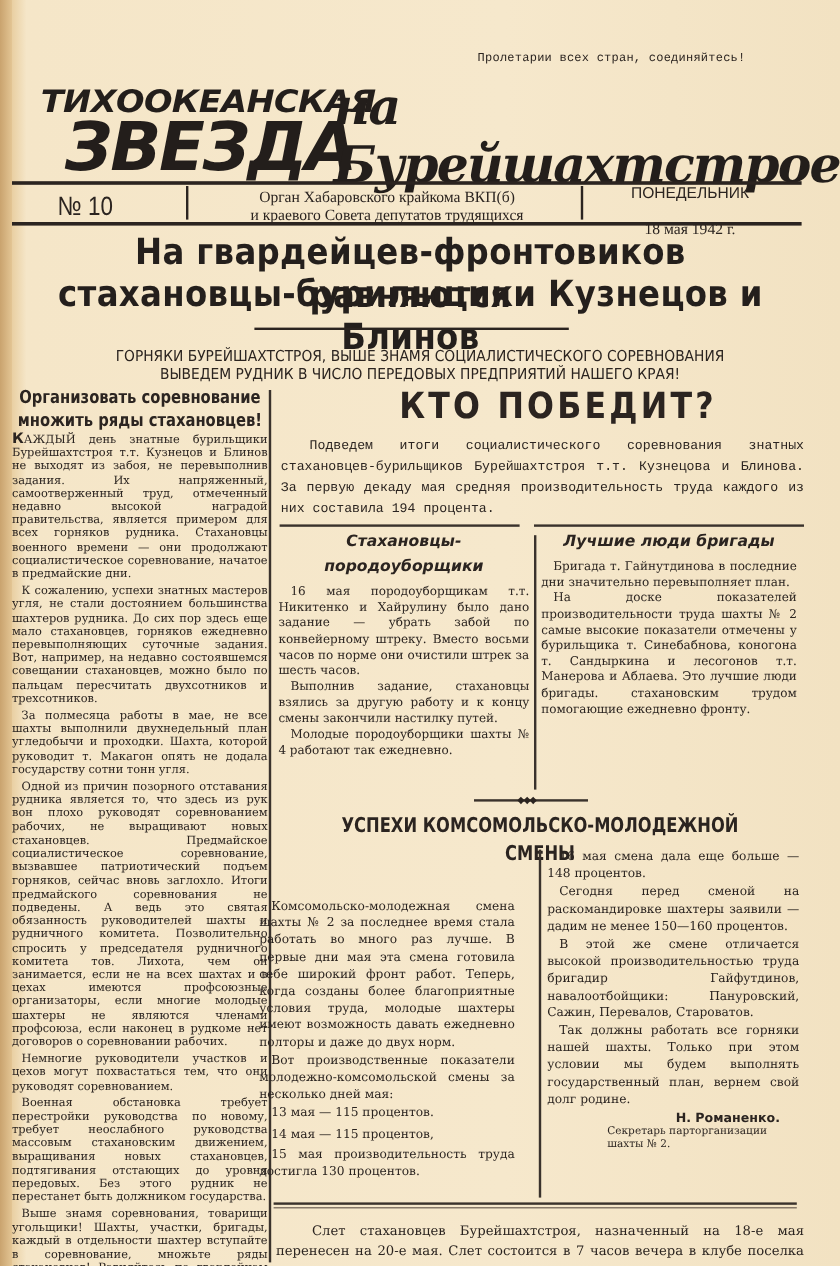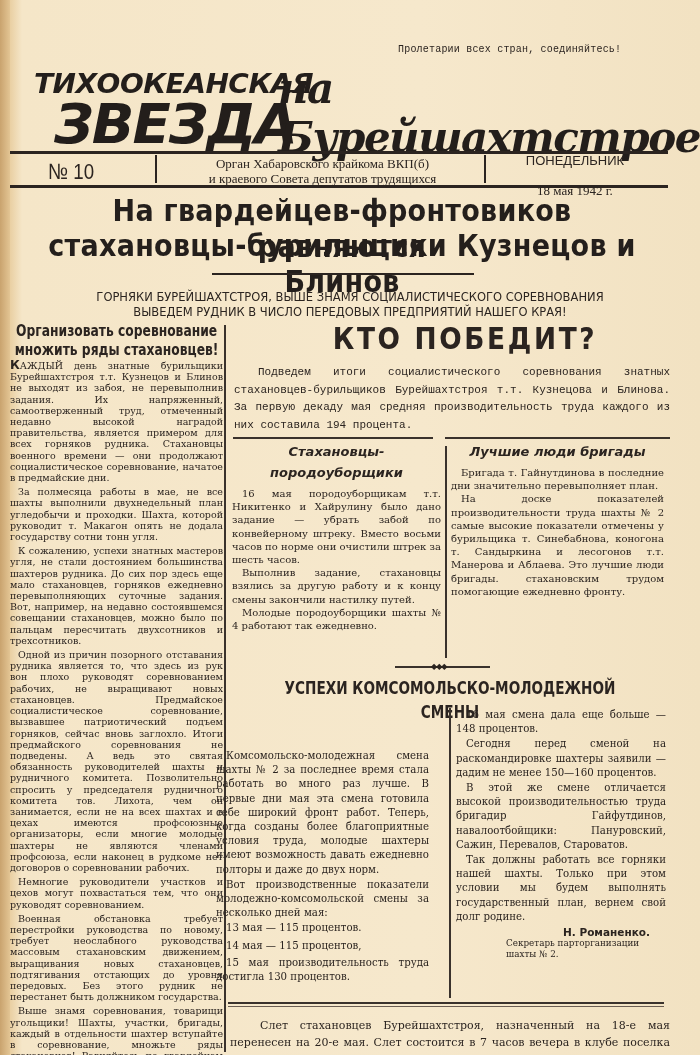--- a/index.html
+++ b/index.html
@@ -173,22 +173,22 @@
   <div class="headline hl1">На гвардейцев-фронтовиков равняются</div>
   <div class="headline hl2">стахановцы-бурильщики Кузнецов и Блинов</div>
   <div class="hl-underline"></div>
 
   <div class="slogan sl1">ГОРНЯКИ БУРЕЙШАХТСТРОЯ, ВЫШЕ ЗНАМЯ СОЦИАЛИСТИЧЕСКОГО СОРЕВНОВАНИЯ</div>
   <div class="slogan sl2">ВЫВЕДЕМ РУДНИК В ЧИСЛО ПЕРЕДОВЫХ ПРЕДПРИЯТИЙ НАШЕГО КРАЯ!</div>
 
   <div class="lcol">
     <div class="lcol-head">Организовать соревнование множить ряды стахановцев!</div>
     <p class="first"><span class="dropcap">К</span><span>АЖДЫЙ день знатные бурильщики Бурейшахтстроя т.т. Кузнецов и Блинов не выходят из забоя, не перевыполнив задания. Их напряженный, самоотверженный труд, отмеченный недавно высокой наградой правительства, является примером для всех горняков рудника. Стахановцы военного времени — они продолжают социалистическое соревнование, начатое в предмайские дни.</span></p>
+    <p>К сожалению, успехи знатных мастеров угля, не стали достоянием большинства шахтеров рудника. До сих пор здесь еще мало стахановцев, горняков ежедневно перевыполняющих суточные задания. Вот, например, на недавно состоявшемся совещании стахановцев, можно было по пальцам пересчитать двухсотников и трехсотников.</p>
     <p>За полмесяца работы в мае, не все шахты выполнили двухнедельный план угледобычи и проходки. Шахта, которой руководит т. Макагон опять не додала государству сотни тонн угля.</p>
-    <p>К сожалению, успехи знатных мастеров угля, не стали достоянием большинства шахтеров рудника. До сих пор здесь еще мало стахановцев, горняков ежедневно перевыполняющих суточные задания. Вот, например, на недавно состоявшемся совещании стахановцев, можно было по пальцам пересчитать двухсотников и трехсотников.</p>
     <p>Одной из причин позорного отставания рудника является то, что здесь из рук вон плохо руководят соревнованием рабочих, не выращивают новых стахановцев. Предмайское социалистическое соревнование, вызвавшее патриотический подъем горняков, сейчас вновь заглохло. Итоги предмайского соревнования не подведены. А ведь это святая обязанность руководителей шахты и рудничного комитета. Позволительно спросить у председателя рудничного комитета тов. Лихота, чем он занимается, если не на всех шахтах и в цехах имеются профсоюзные организаторы, если многие молодые шахтеры не являются членами профсоюза, если наконец в рудкоме нет договоров о соревновании рабочих.</p>
     <p>Немногие руководители участков и цехов могут похвастаться тем, что они руководят соревнованием.</p>
     <p>Военная обстановка требует перестройки руководства по новому, требует неослабного руководства массовым стахановским движением, выращивания новых стахановцев, подтягивания отстающих до уровня передовых. Без этого рудник не перестанет быть должником государства.</p>
     <p>Выше знамя соревнования, товарищи угольщики! Шахты, участки, бригады, каждый в отдельности шахтер вступайте в соревнование, множьте ряды стахановцев! Равняйтесь по гвардейцам — фронтовикам!</p>
   </div>
   <div class="vrule-left"></div>
 
   <div class="kto">КТО ПОБЕДИТ?</div>
   <div class="lead">Подведем итоги социалистического соревнования знатных стахановцев-бурильщиков Бурейшахтстроя т.т. Кузнецова и Блинова. За первую декаду мая средняя производительность труда каждого из них составила 194 процента.</div>
   <div class="hrule-mid1"></div>

